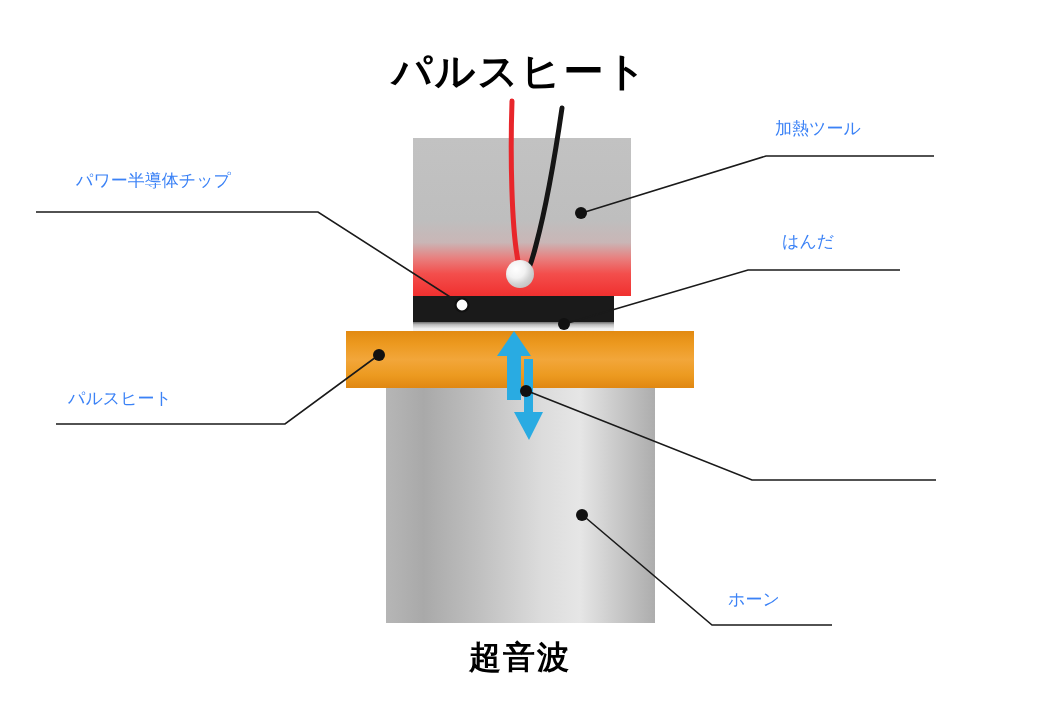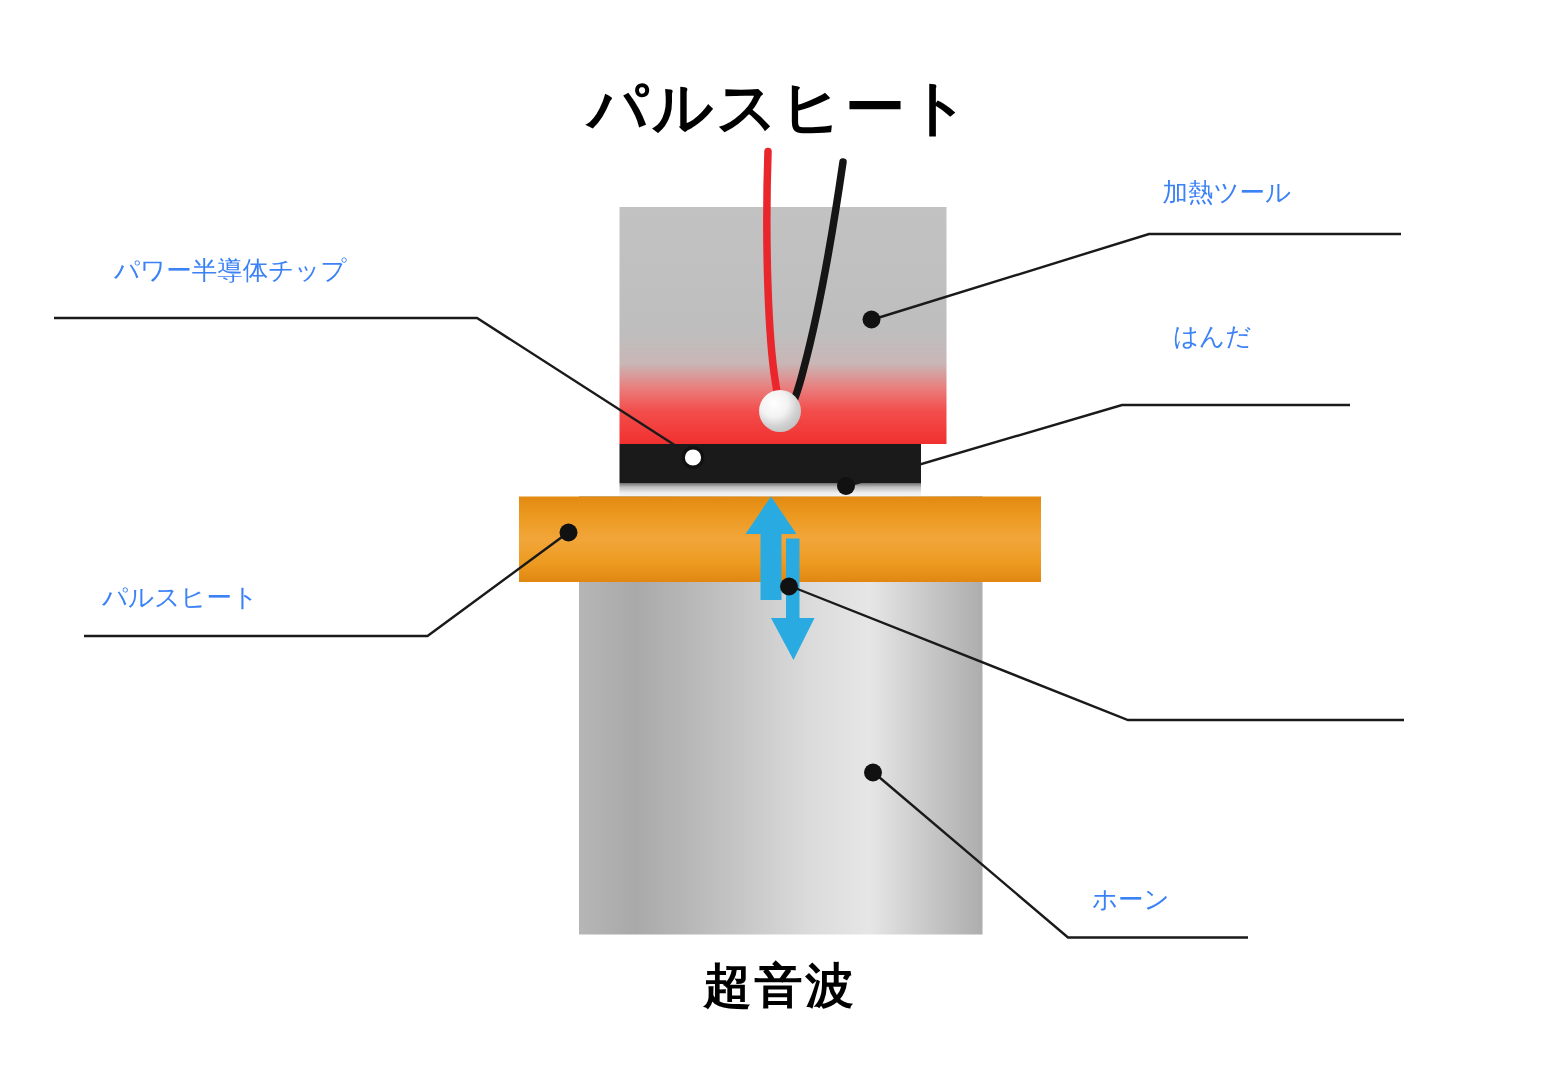--- a/index.html
+++ b/index.html
@@ -12,21 +12,21 @@
          font-family:"Liberation Sans","DejaVu Sans",sans-serif;}
   #title-top{left:0;top:44px;width:1040px;text-align:center;font-size:40px;letter-spacing:2px;}
   #title-bottom{left:0;top:636px;width:1040px;text-align:center;font-size:32px;letter-spacing:2px;}
   svg{position:absolute;left:0;top:0;width:1040px;height:720px;}
   .lead{fill:none;stroke:#1a1a1a;stroke-width:1.6;}
   .dotf{fill:#111;}
   .doto{fill:#fff;stroke:#111;stroke-width:2.2;}
   .lbl-pw{left:48px;top:172px;margin-left:28px;}
   .lbl-lf{left:68px;top:390px;}
   .lbl-ht{left:775px;top:120px;}
-  .lbl-sd{left:782px;top:216px;}
+  .lbl-sd{left:782px;top:233px;}
   .lbl-uv{left:767px;top:443px;}
   .lbl-hn{left:728px;top:591px;}
 </style>
 </head>
 <body>
 
 <div id="stage">
 
   <div class="title" id="title-top">パルスヒート</div>
 

